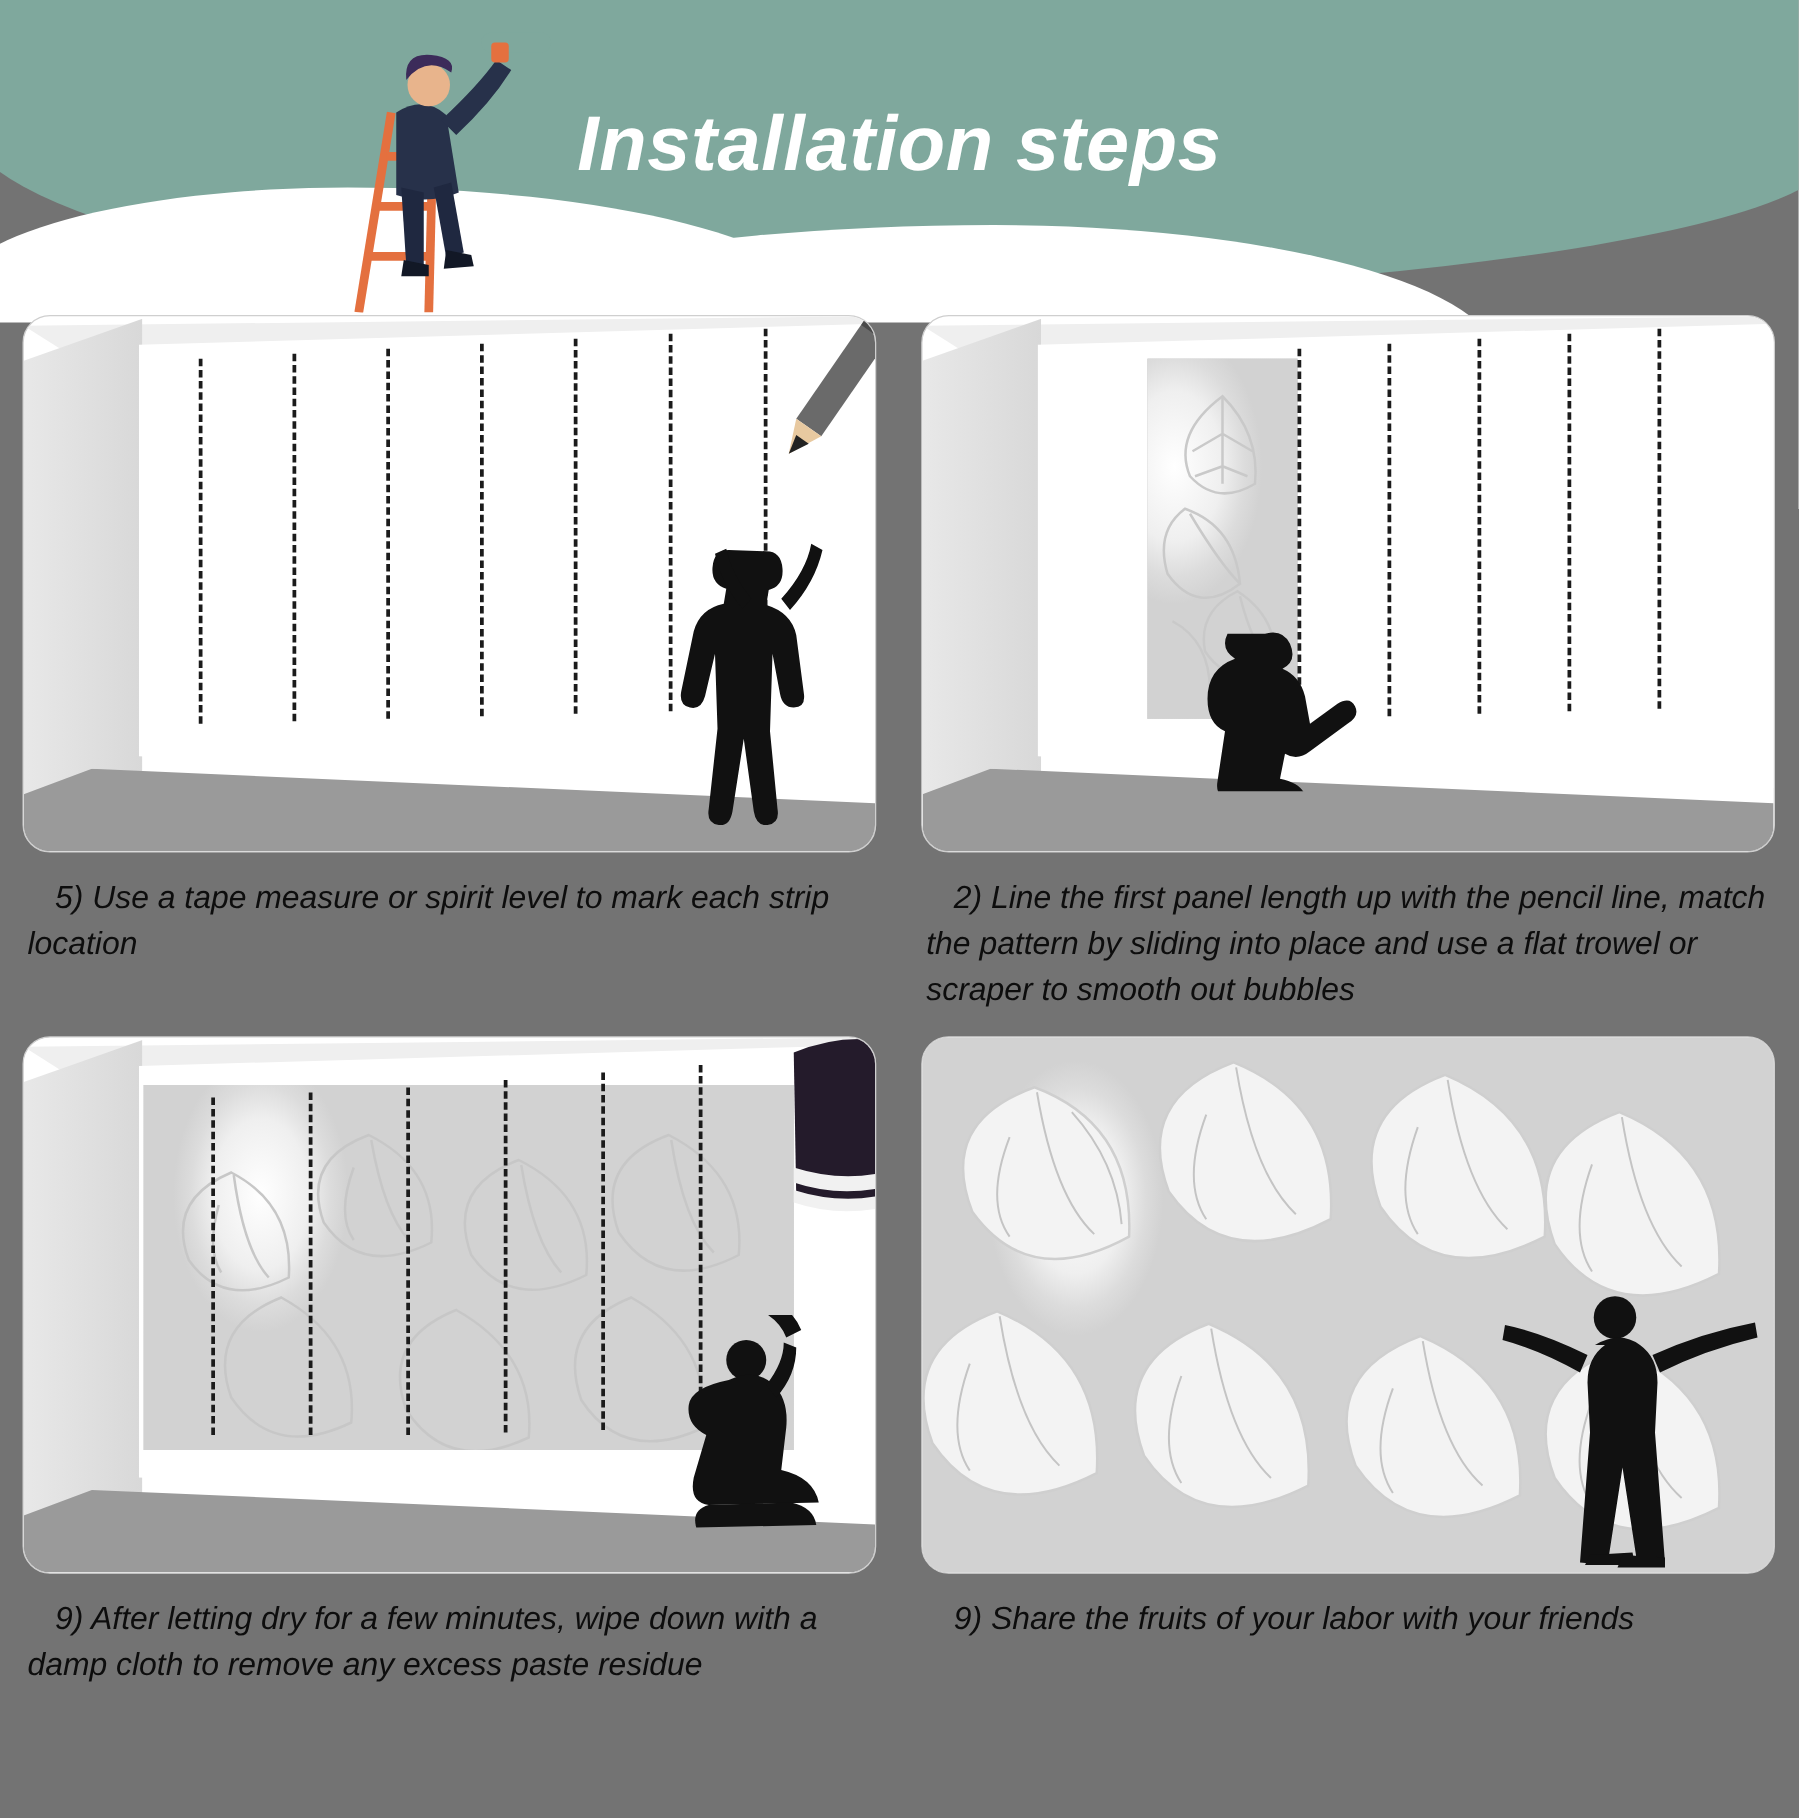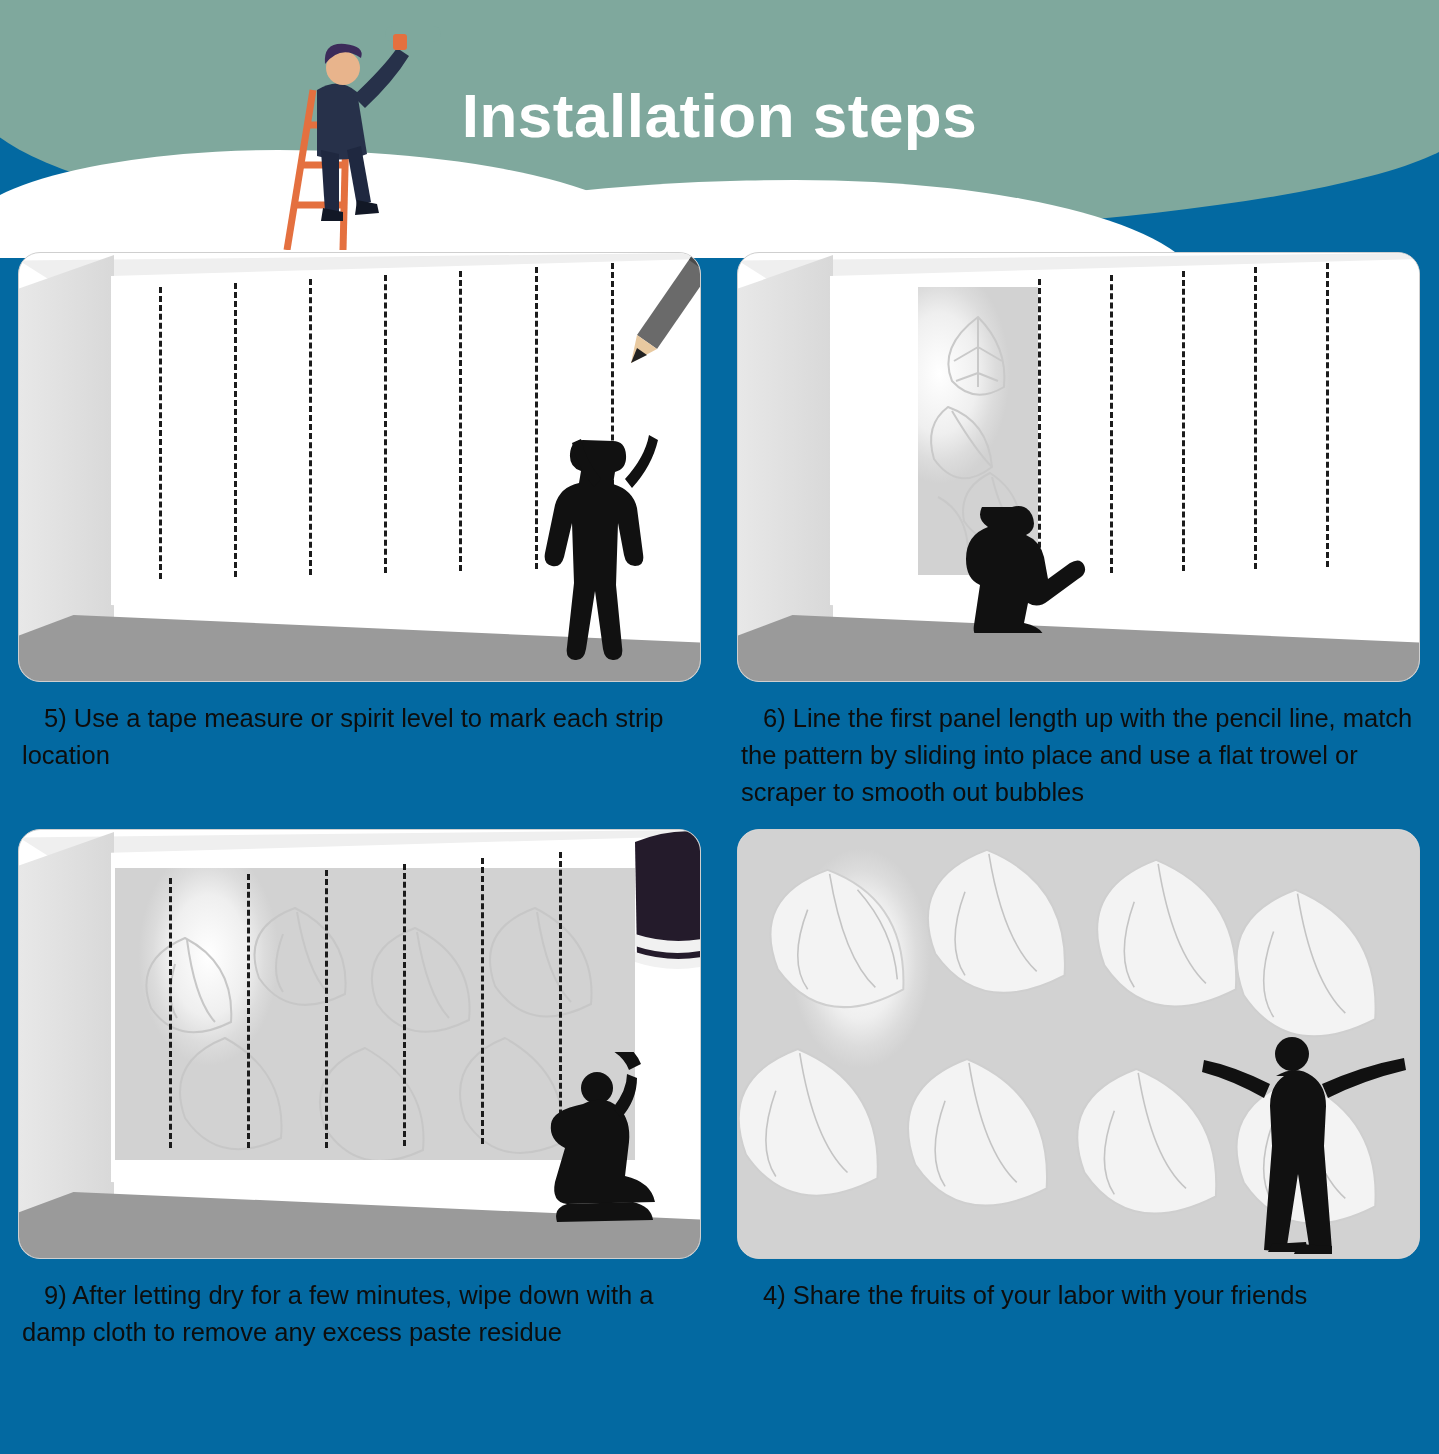--- a/index.html
+++ b/index.html
@@ -7,21 +7,22 @@
     margin: 0; padding: 0;
     width: 1439px; height: 1454px;
     background: #ffffff;
     font-family: "Liberation Sans", sans-serif;
     overflow: hidden;
   }
   .page {
     position: relative;
     width: 1439px;
     height: 1454px;
-    background: #0369a1;
+    background: #737373;
+    font-style: italic;
   }
 
   
   .header {
     position: absolute;
     top: 0; left: 0;
     width: 1439px;
     height: 258px;
     overflow: hidden;
   }
@@ -246,21 +247,21 @@
             <div class="dash" style="left:372px;top:22px;height:298px;"></div>
             <div class="dash" style="left:444px;top:18px;height:300px;"></div>
             <div class="dash" style="left:516px;top:14px;height:302px;"></div>
             <div class="dash" style="left:588px;top:10px;height:304px;"></div>
 
             <svg class="silhouette" style="left:222px;top:248px;width:130px;height:132px;" viewBox="0 0 130 132">
               <path d="M52 6 q14 -4 20 8 q6 14 -6 20 q14 6 18 22 l4 22 l22 -16 q10 -6 14 2 q4 8 -6 14 l-30 22 q-10 8 -20 2 l-4 20 q18 4 20 14 l-62 2 q-10 -2 -8 -14 l6 -40 q-14 -6 -14 -26 q0 -24 22 -32 q-12 -8 -6 -20 z" fill="#111"></path>
             </svg>
           </div>
         </div>
-        <div class="caption">6)  Line the first panel length up with the pencil line, match the pattern by sliding into place and use a flat trowel or scraper to smooth out bubbles</div>
+        <div class="caption">2)  Line the first panel length up with the pencil line, match the pattern by sliding into place and use a flat trowel or scraper to smooth out bubbles</div>
       </div>
     </div>
 
     <div class="row" style="margin-top:18px;">
 
       <div class="cell">
         <div class="panel">
           <div class="room">
             <div class="ceiling"></div>
             <div class="wall-left"></div>
@@ -339,17 +340,17 @@
 
           <svg class="silhouette" style="left:460px;top:196px;width:230px;height:230px;" viewBox="0 0 230 230">
             <circle cx="94" cy="28" r="17" fill="#111"></circle>
             <path d="M78 50 q20 -12 36 0 q14 10 14 30 l-2 40 l8 104 l-22 2 l-12 -78 l-12 78 l-22 -2 l8 -104 l-2 -40 q0 -20 14 -30z" fill="#111"></path>
             <path d="M124 58 q40 -18 82 -26 l2 12 q-42 10 -78 28z" fill="#111"></path>
             <path d="M72 58 q-36 -18 -66 -24 l-2 12 q30 8 62 26z" fill="#111"></path>
             <path d="M74 218 l34 -2 l2 10 l-40 0z" fill="#111"></path>
             <path d="M100 218 l34 2 l0 8 l-38 0z" fill="#111"></path>
           </svg>
         </div>
-        <div class="caption">4)  Share the fruits of your labor with your friends</div>
+        <div class="caption">9)  Share the fruits of your labor with your friends</div>
       </div>
     </div>
   </div>
 </div>
 
 </body></html>

